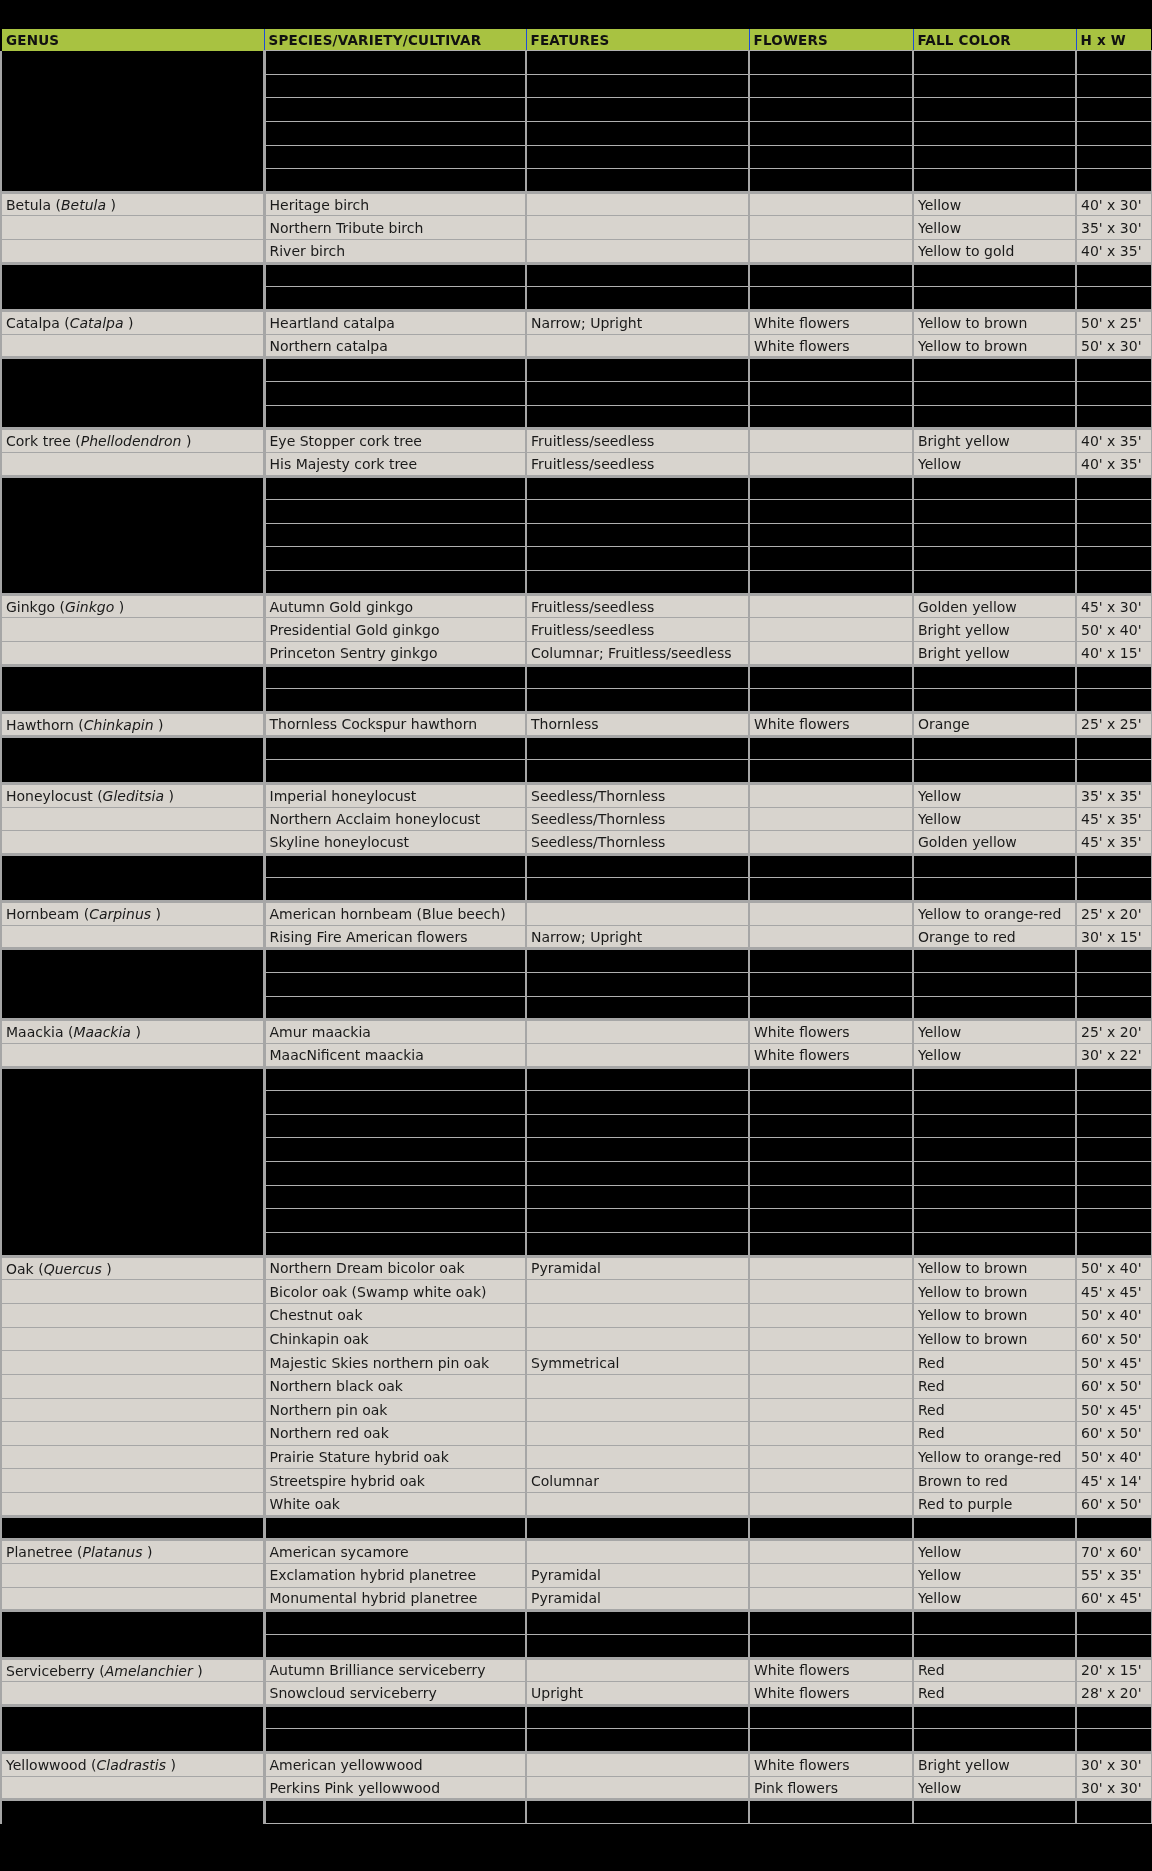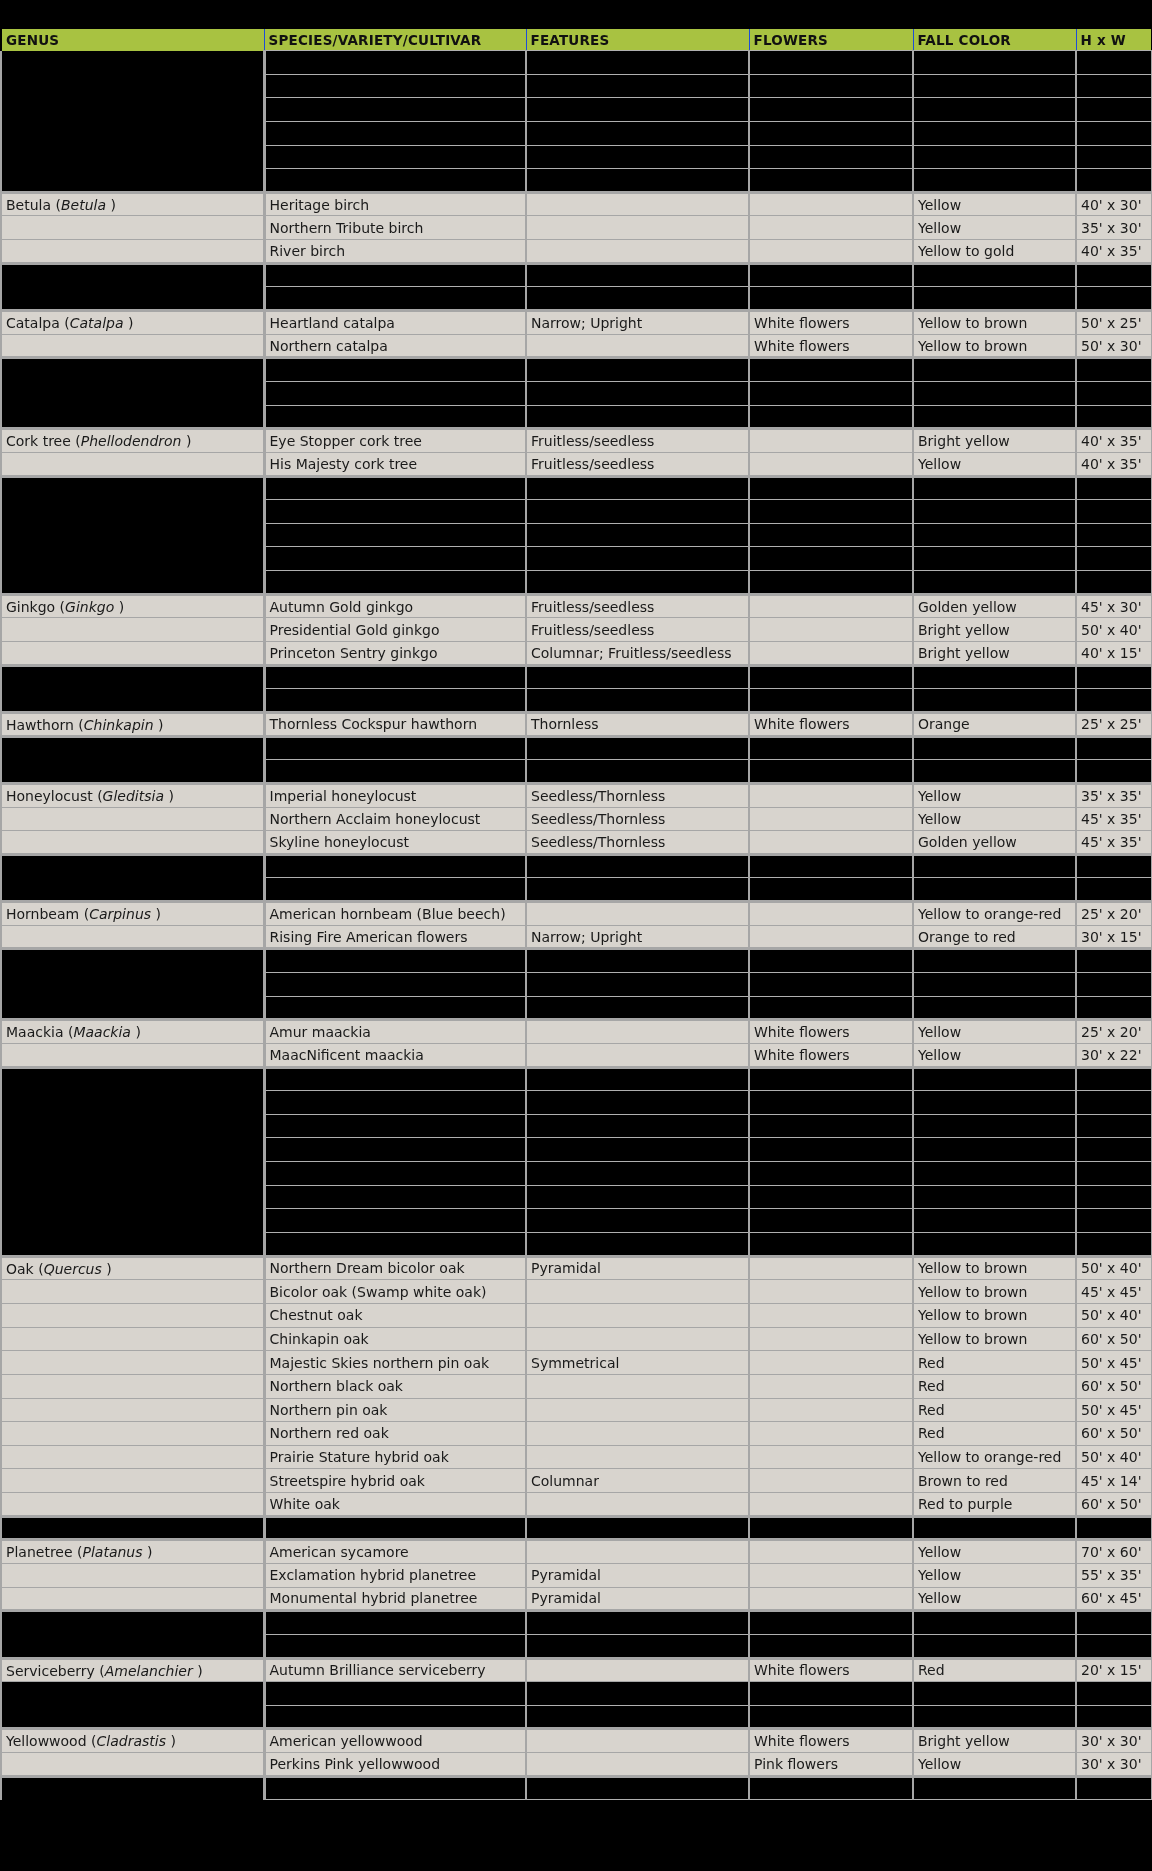--- a/index.html
+++ b/index.html
@@ -587,20 +587,28 @@
           <td></td>
         </tr>
         <tr class="data first">
           <td class="g"><span>Serviceberry</span> (<i>Amelanchier</i> )</td>
           <td>Autumn Brilliance serviceberry</td>
           <td></td>
           <td>White flowers</td>
           <td>Red</td>
           <td>20' x 15'</td>
         </tr>
+        <tr class="data last">
+          <td class="g"></td>
+          <td>Snowcloud serviceberry</td>
+          <td>Upright</td>
+          <td>White flowers</td>
+          <td>Red</td>
+          <td>28' x 20'</td>
+        </tr>
         <tr class="blank">
           <td class="g"></td>
           <td></td>
           <td></td>
           <td></td>
           <td></td>
           <td></td>
         </tr>
         <tr class="blank">
           <td class="g"></td>

